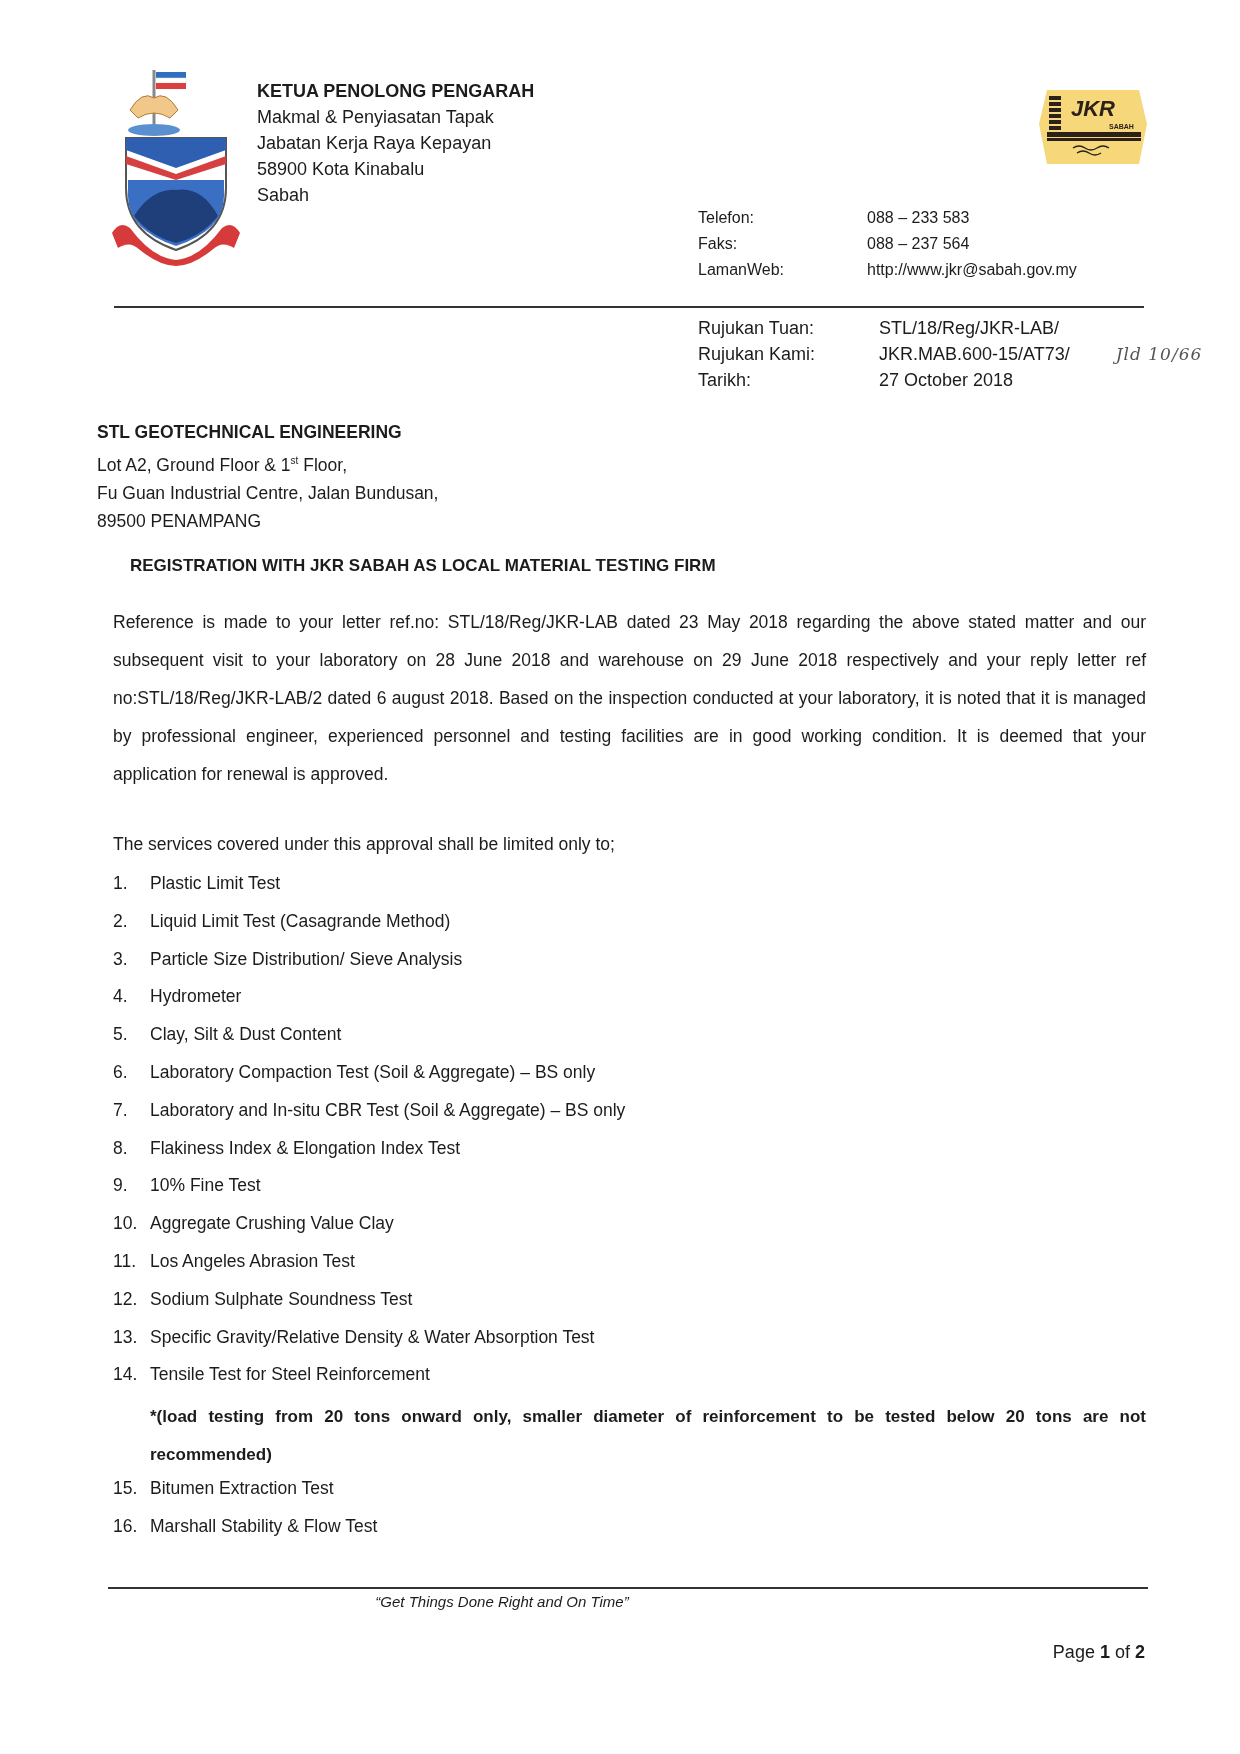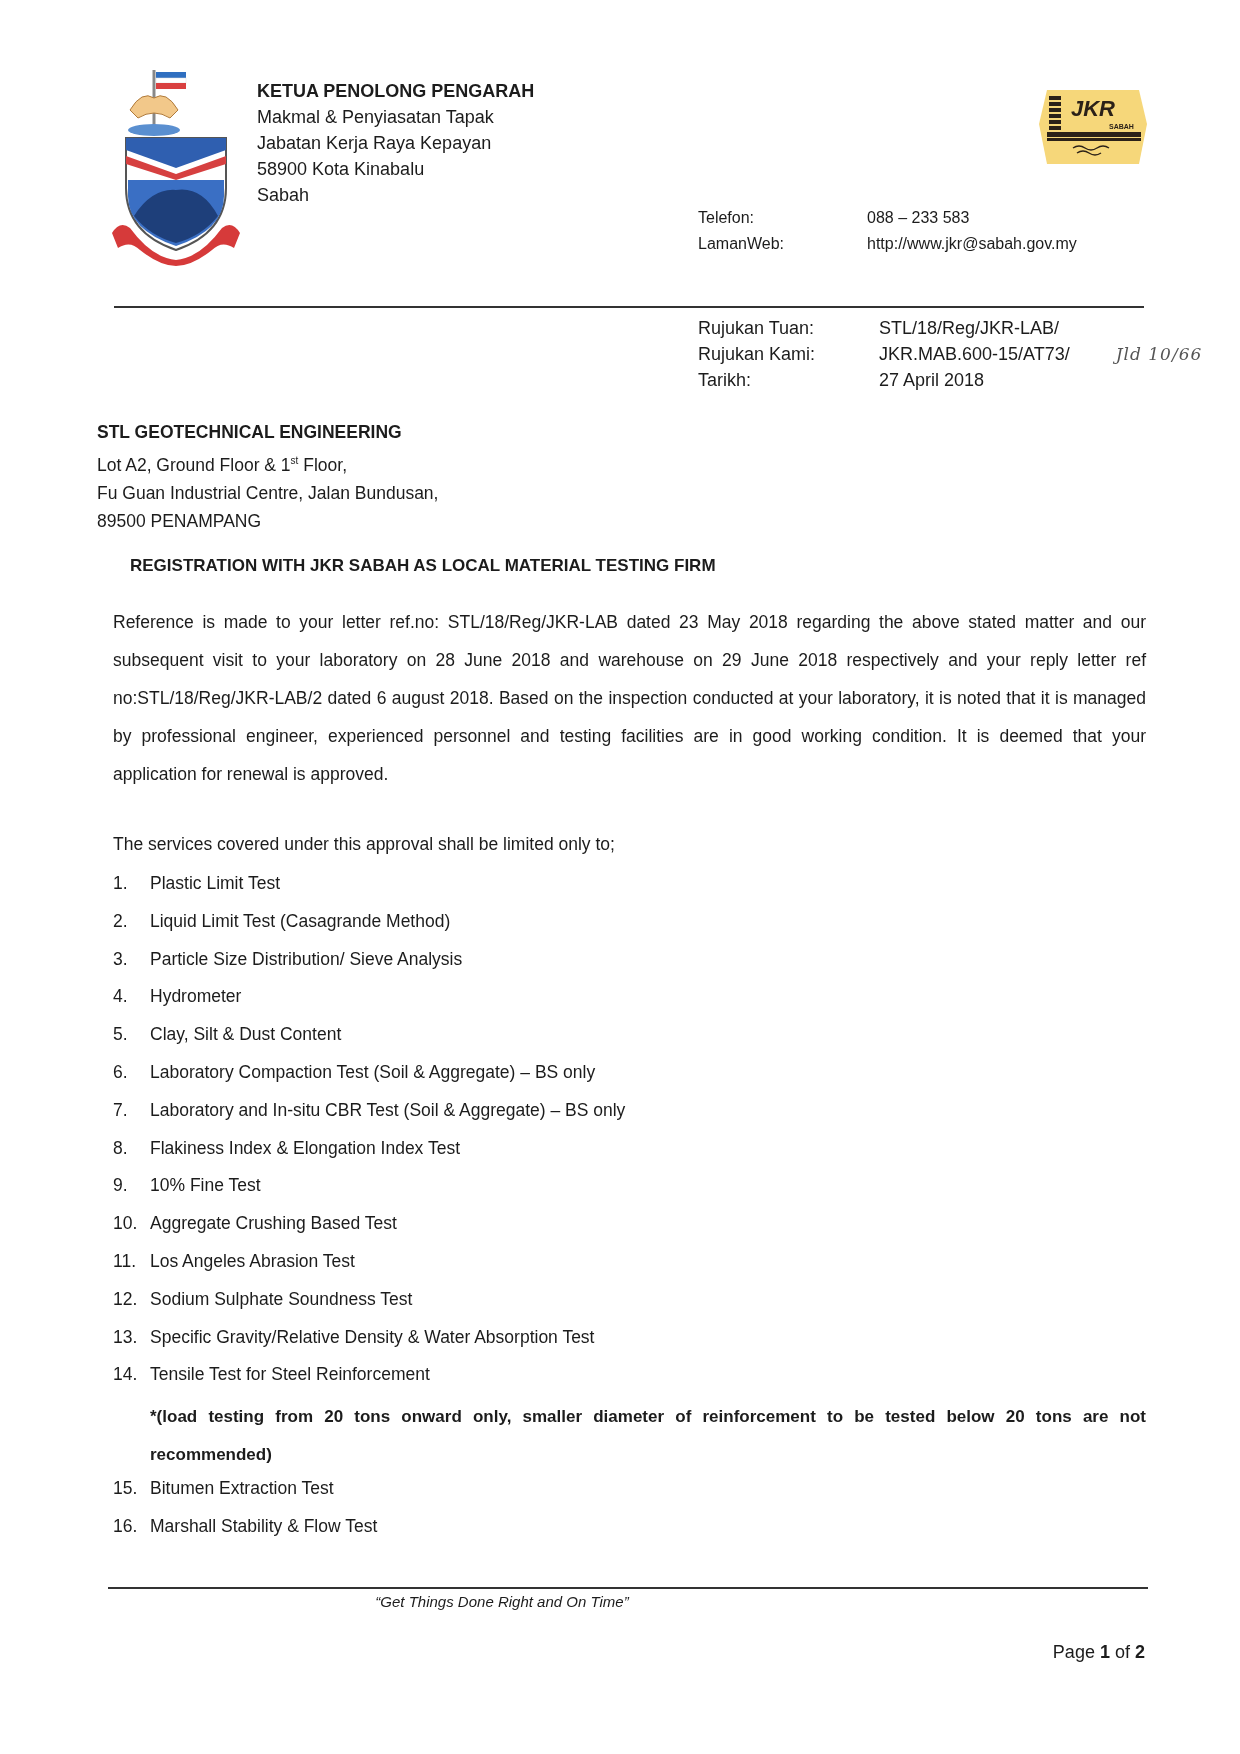--- a/index.html
+++ b/index.html
@@ -82,40 +82,44 @@
     <text x="72" y="45" font-family="Liberation Sans, sans-serif" font-weight="bold" font-size="7" fill="#2b2118">SABAH</text>
   </svg>
 </div>
 
 <div class="abs contact">
   <div class="row">
     <span class="lbl">Telefon:</span>
     <span>088 – 233 583</span>
   </div>
   <div class="row">
+    <span class="lbl">Faks:</span>
+    <span>088 – 237 564</span>
+  </div>
+  <div class="row">
     <span class="lbl">LamanWeb:</span>
     <span>http://www.jkr@sabah.gov.my</span>
   </div>
 </div>
 
 <div class="abs rule rule-top"></div>
 
 <div class="abs refs">
   <div class="row">
     <span class="lbl">Rujukan Tuan:</span>
     <span>STL/18/Reg/JKR-LAB/</span>
   </div>
   <div class="row">
     <span class="lbl">Rujukan Kami:</span>
     <span>JKR.MAB.600-15/AT73/</span>
     <span class="handwritten">Jld 10/66</span>
   </div>
   <div class="row">
     <span class="lbl">Tarikh:</span>
-    <span>27 April 2018</span>
+    <span>27 October 2018</span>
   </div>
 </div>
 
 <div class="abs addressee">
   <div class="name">STL GEOTECHNICAL ENGINEERING</div>
   <div><span>Lot A2, Ground Floor &amp; 1</span><sup>st</sup><span> Floor,</span></div>
   <div>Fu Guan Industrial Centre, Jalan Bundusan,</div>
   <div>89500 PENAMPANG</div>
 </div>
 
@@ -157,21 +161,21 @@
   <div class="svc">
       <span class="num">8.</span>
       <span>Flakiness Index &amp; Elongation Index Test</span>
     </div>
   <div class="svc">
       <span class="num">9.</span>
       <span>10% Fine Test</span>
     </div>
   <div class="svc">
       <span class="num">10.</span>
-      <span>Aggregate Crushing Based Test</span>
+      <span>Aggregate Crushing Value Clay</span>
     </div>
   <div class="svc">
       <span class="num">11.</span>
       <span>Los Angeles Abrasion Test</span>
     </div>
   <div class="svc">
       <span class="num">12.</span>
       <span>Sodium Sulphate Soundness Test</span>
     </div>
   <div class="svc">

